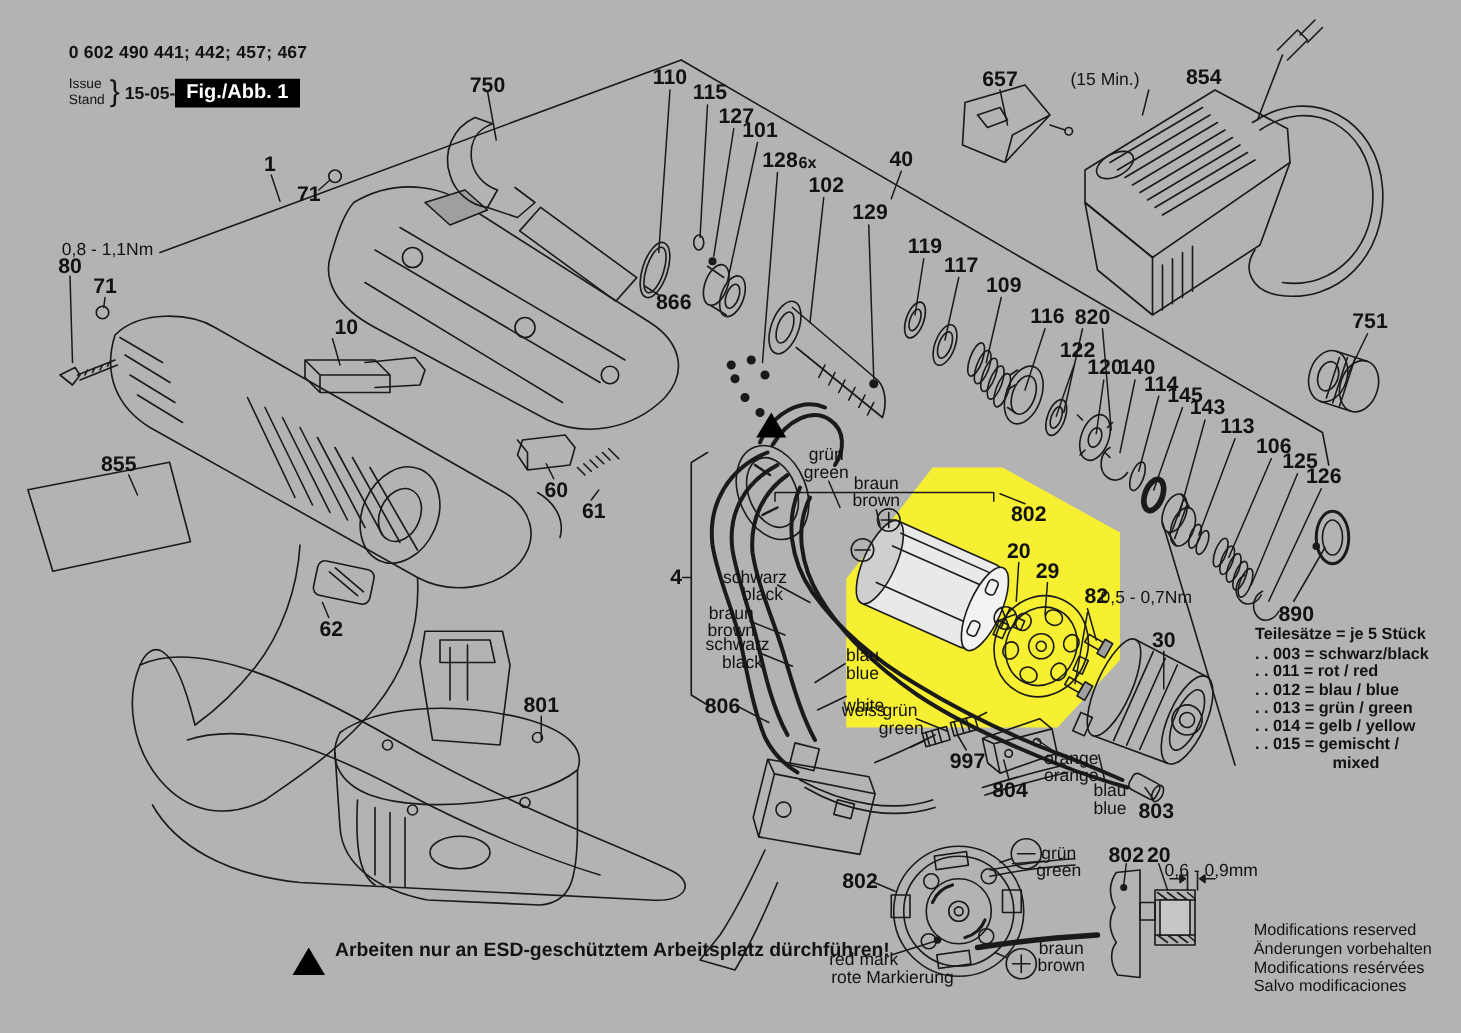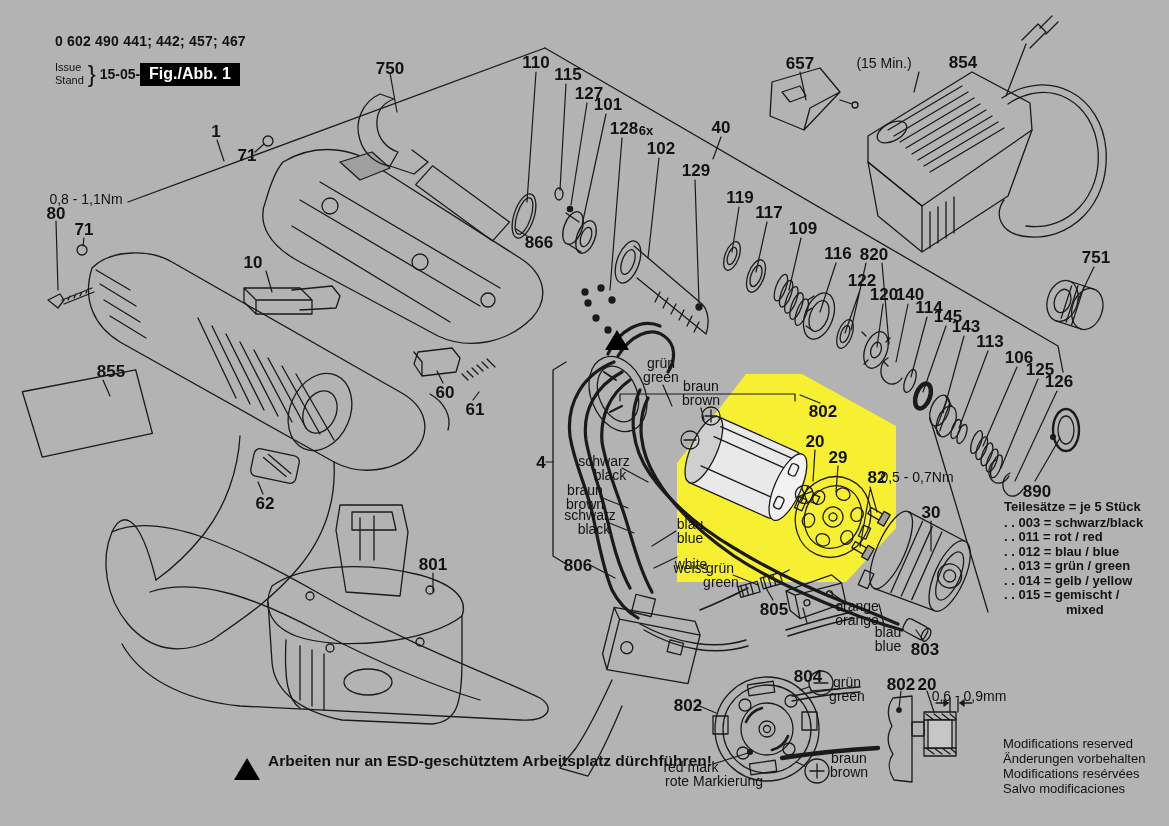--- a/index.html
+++ b/index.html
@@ -370,23 +370,23 @@
       <div class="lbl n" style="left: 696px; top: 170px;">129</div>
       <div class="lbl n" style="left: 721px; top: 127px; text-align: center;">40</div>
       <div class="lbl n" style="left: 800px; top: 63px;">657</div>
       <div class="lbl t" style="left: 884px; top: 63px;">(15 Min.)</div>
       <div class="lbl n" style="left: 921px; top: 62px; margin-left: 42px;">854</div>
       <div class="lbl n" style="left: 216px; top: 131px;">1</div>
       <div class="lbl n" style="left: 247px; top: 155px;">71</div>
       <div class="lbl t" style="left: 86px; top: 199px;">0,8 - 1,1Nm</div>
       <div class="lbl n" style="left: 56px; top: 213px;">80</div>
       <div class="lbl n" style="left: 84px; top: 229px;">71</div>
-      <div class="lbl n" style="left: 253px; top: 262px;">10</div>
+      <div class="lbl n" style="left: 277px; top: 262px;">10</div>
       <div class="lbl n" style="left: 539px; top: 242px;">866</div>
-      <div class="lbl n" style="left: 111px; top: 371px;">855</div>
+      <div class="lbl n" style="left: 95px; top: 371px;">855</div>
       <div class="lbl n" style="left: 445px; top: 392px;">60</div>
       <div class="lbl n" style="left: 475px; top: 409px;">61</div>
       <div class="lbl n" style="left: 265px; top: 503px;">62</div>
       <div class="lbl n" style="left: 433px; top: 564px;">801</div>
       <div class="lbl n" style="left: 541px; top: 462px;">4</div>
       <div class="lbl n" style="left: 578px; top: 565px;">806</div>
       <div class="lbl n" style="left: 740px; top: 197px;">119</div>
       <div class="lbl n" style="left: 769px; top: 212px;">117</div>
       <div class="lbl n" style="left: 803px; top: 228px;">109</div>
       <div class="lbl n" style="left: 838px; top: 253px;">116</div>
@@ -402,22 +402,22 @@
       <div class="lbl n" style="left: 1040px; top: 369px;">125</div>
       <div class="lbl n" style="left: 1059px; top: 381px;">126</div>
       <div class="lbl n" style="left: 1096px; top: 257px;">751</div>
       <div class="lbl n" style="left: 1037px; top: 491px;">890</div>
       <div class="lbl n" style="left: 823px; top: 411px;">802</div>
       <div class="lbl n" style="left: 815px; top: 441px;">20</div>
       <div class="lbl n" style="left: 838px; top: 457px;">29</div>
       <div class="lbl n" style="left: 877px; top: 477px;">82</div>
       <div class="lbl t" style="left: 917px; top: 477px;">0,5 - 0,7Nm</div>
       <div class="lbl n" style="left: 931px; top: 512px;">30</div>
-      <div class="lbl n" style="left: 774px; top: 609px;">805</div>
-      <div class="lbl n" style="left: 808px; top: 632px; margin-top: 44px;">804</div>
+      <div class="lbl n" style="left: 774px; top: 609px;">997</div>
+      <div class="lbl n" style="left: 808px; top: 632px;">804</div>
       <div class="lbl n" style="left: 925px; top: 649px;">803</div>
       <div class="lbl n" style="left: 688px; top: 705px;">802</div>
       <div class="lbl n" style="left: 901px; top: 684px;">802</div>
       <div class="lbl n" style="left: 927px; top: 684px;">20</div>
       <div class="lbl t" style="left: 969px; top: 696px;">0,6 - 0,9mm</div>
       <div class="lbl t" style="left: 661px; top: 363px;">grün</div>
       <div class="lbl t" style="left: 661px; top: 377px;">green</div>
       <div class="lbl t" style="left: 701px; top: 386px;">braun</div>
       <div class="lbl t" style="left: 701px; top: 400px;">brown</div>
       <div class="lbl t" style="left: 604px; top: 461px;">schwarz</div>

